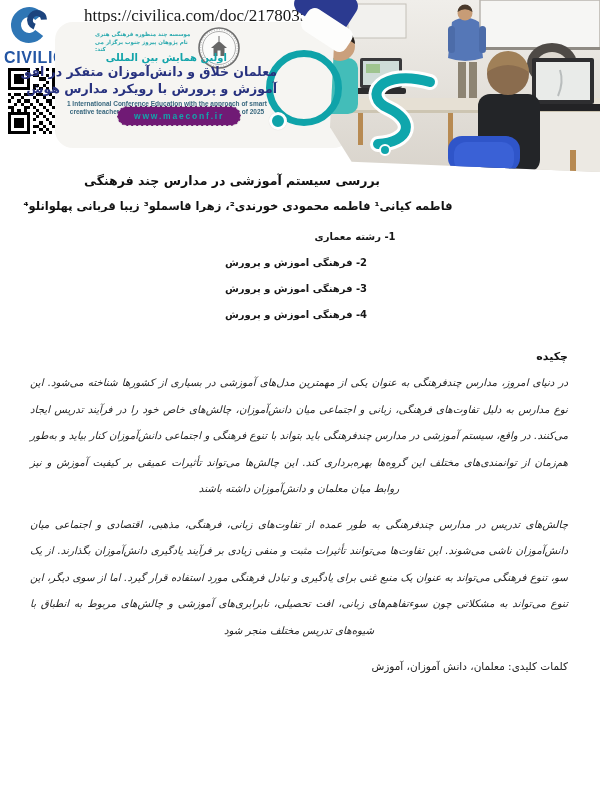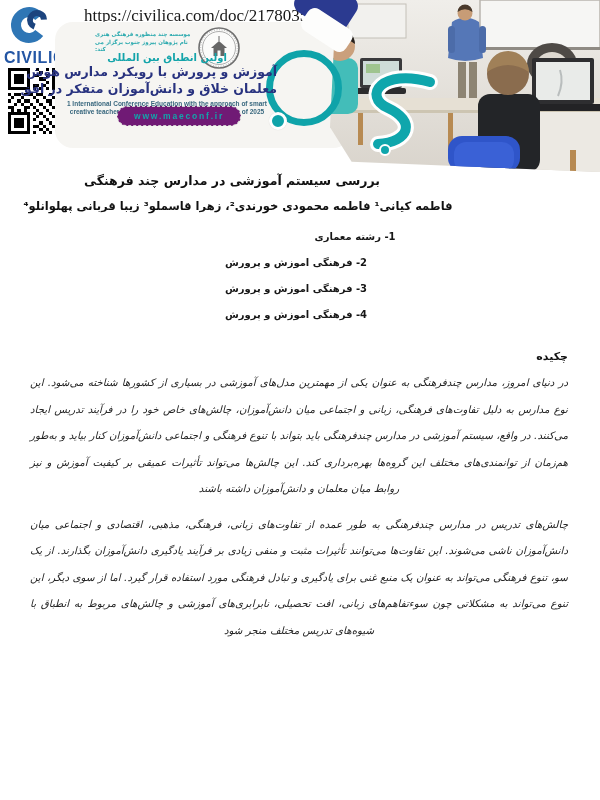--- a/index.html
+++ b/index.html
@@ -180,24 +180,24 @@
       <svg width="44" height="44" viewBox="0 0 44 44">
         <circle cx="22" cy="22" r="20" fill="#fbfbfa" stroke="#6f6f6f" stroke-width="1.6"></circle>
         <circle cx="22" cy="22" r="16.5" fill="none" stroke="#9a9a9a" stroke-width="0.8"></circle>
         <circle cx="22" cy="22" r="18.3" fill="none" stroke="#aaaaaa" stroke-width="1" stroke-dasharray="0.9 1.7"></circle>
         <path d="M14,22 L22,15 L30,22 z" fill="#666"></path>
         <rect x="16.5" y="22" width="11" height="8" fill="#666"></rect>
         <rect x="20.5" y="24.5" width="3" height="5.5" fill="#fbfbfa"></rect>
         <line x1="22" y1="10" x2="22" y2="15" stroke="#666" stroke-width="1"></line>
       </svg>
     </div>
-    <div class="conf-type">اولین انطباق بین المللی</div>
+    <div class="conf-type">اولین همایش بین المللی</div>
     <div class="fa-title">
+      <div>معلمان خلاق و دانش‌آموزان متفکر در افق</div>
       <div>آموزش و پرورش با رویکرد مدارس هوش</div>
-      <div>معلمان خلاق و دانش‌آموزان متفکر در افق</div>
     </div>
     <div class="en-title">
       <div>1 International Conference Education with the approach of smart</div>
       <div>creative teachers and thinking students On the horizon of 2025</div>
     </div>
     <div class="site-pill">www.maeconf.ir</div>
   </div>
 
   <div class="paper-title">بررسی سیستم آموزشی در مدارس چند فرهنگی</div>
   <div class="authors">فاطمه کیانی¹ فاطمه محمودی خورندی²، زهرا قاسملو³ زیبا قربانی پهلوانلو⁴</div>
@@ -207,13 +207,14 @@
       <div class="aff-item">3- فرهنگی اموزش و پرورش</div>
       <div class="aff-item">4- فرهنگی اموزش و پرورش</div>
     </div>
 
   <div class="abstract-heading">چکیده</div>
   <div class="abstract">
       <div class="para">در دنیای امروز، مدارس چندفرهنگی به عنوان یکی از مهمترین مدل‌های آموزشی در بسیاری از کشورها شناخته می‌شود. این نوع مدارس به دلیل تفاوت‌های فرهنگی، زبانی و اجتماعی میان دانش‌آموزان، چالش‌های خاص خود را در فرآیند تدریس ایجاد می‌کنند. در واقع، سیستم آموزشی در مدارس چندفرهنگی باید بتواند با تنوع فرهنگی و اجتماعی دانش‌آموزان کنار بیاید و به‌طور هم‌زمان از توانمندی‌های مختلف این گروه‌ها بهره‌برداری کند. این چالش‌ها می‌تواند تأثیرات عمیقی بر کیفیت آموزش و نیز روابط میان معلمان و دانش‌آموزان داشته باشند</div>
       <div class="para">چالش‌های تدریس در مدارس چندفرهنگی به طور عمده از تفاوت‌های زبانی، فرهنگی، مذهبی، اقتصادی و اجتماعی میان دانش‌آموزان ناشی می‌شوند. این تفاوت‌ها می‌توانند تأثیرات مثبت و منفی زیادی بر فرآیند یادگیری دانش‌آموزان بگذارند. از یک سو، تنوع فرهنگی می‌تواند به عنوان یک منبع غنی برای یادگیری و تبادل فرهنگی مورد استفاده قرار گیرد. اما از سوی دیگر، این تنوع می‌تواند به مشکلاتی چون سوءتفاهم‌های زبانی، افت تحصیلی، نابرابری‌های آموزشی و چالش‌های مربوط به انطباق با شیوه‌های تدریس مختلف منجر شود</div>
     </div>
 
+  <div class="keywords">کلمات کلیدی: معلمان، دانش آموزان، آموزش</div>
 </div>
 
 </body></html>

